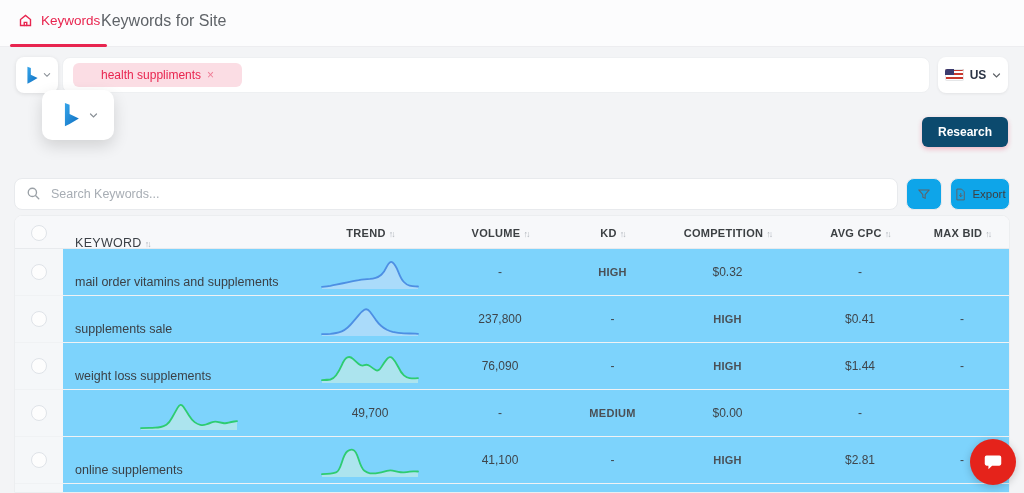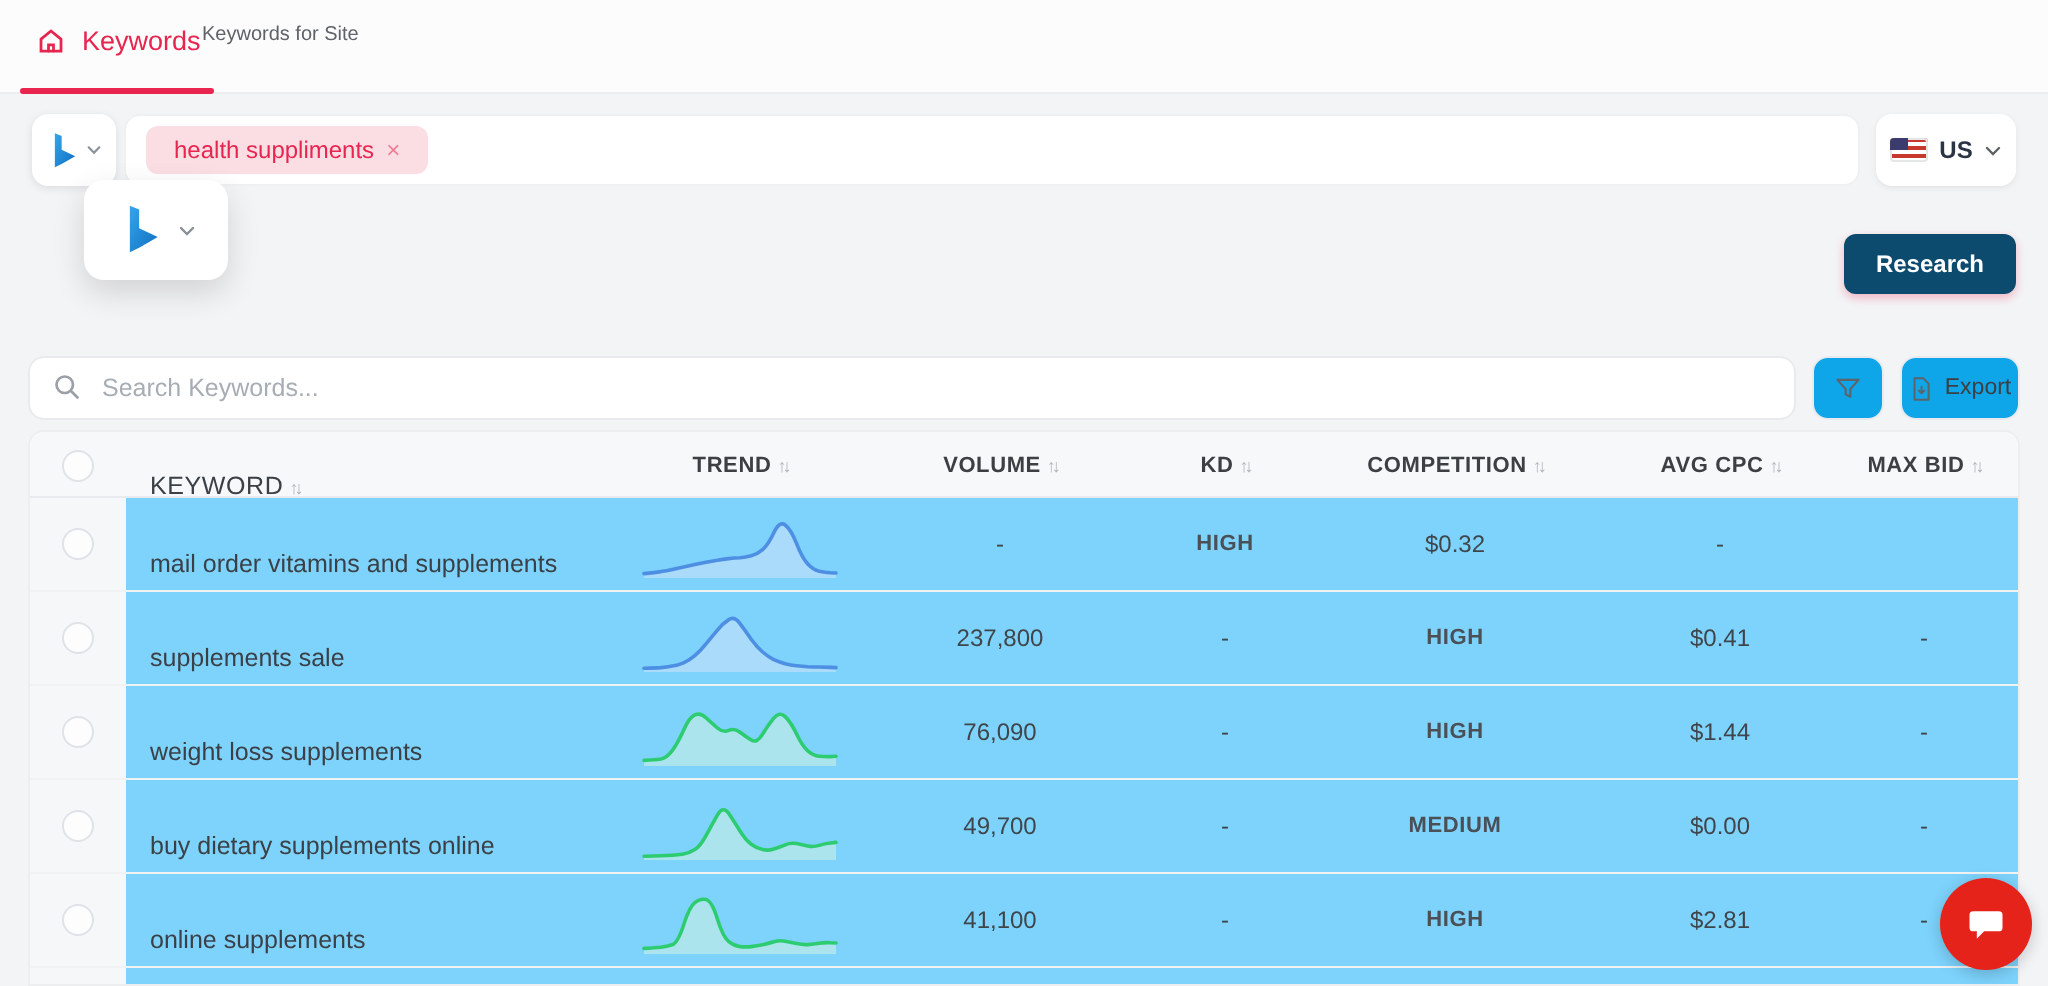--- a/index.html
+++ b/index.html
@@ -4,26 +4,26 @@
 <style>
   * { margin:0; padding:0; box-sizing:border-box; }
   html,body { width:1024px; height:493px; }
   body { font-family:"Liberation Sans","DejaVu Sans",sans-serif; }
   .app { position:relative; width:1024px; height:493px; background:#f3f4f6; overflow:hidden; }
 
   
   .topbar { position:absolute; top:0; left:0; right:0; height:47px; background:#fcfcfd; border-bottom:1px solid #ededf0; }
   .tab-keywords { position:absolute; left:18px; top:13px; display:flex; align-items:center; gap:8px; color:#e8254f; font-weight:normal; font-size:13.5px; cursor:pointer; }
   .tab-underline { position:absolute; left:10px; top:44px; width:97px; height:3px; background:#e8254f; border-radius:2px; }
-  .tab-site { position:absolute; left:101px; top:12px; font-size:10px; color:#5f6368; cursor:pointer;text-align:center; }
+  .tab-site { position:absolute; left:101px; top:12px; font-size:16px; color:#5f6368; cursor:pointer;text-align:center; }
 
   
   .engine-btn { position:absolute; left:16px; top:57px; width:42px; height:36px; background:#fff; border-radius:8px; box-shadow:0 1px 4px rgba(0,0,0,.10); display:flex; align-items:center; justify-content:center; gap:3px; cursor:pointer; z-index:2; }
   .searchbar { position:absolute; left:62px; top:57px; width:868px; height:36px; background:#fff; border:1px solid #eef0f2; border-radius:8px; display:flex; align-items:center; padding-left:10px; }
-  .tag { display:flex; align-items:center; gap:6px; background:#fbdde4; color:#e8254f; font-size:12px; font-weight:500; padding:5px 14px; border-radius:6px; }
+  .tag { display:flex; align-items:center; gap:6px; background:#fbdde4; color:#e8254f; font-size:12px; font-weight:500; padding:5px 28px; border-radius:6px; }
   .tag-x { color:#ef7d96; font-size:12px; cursor:pointer; }
   .country-btn { position:absolute; left:938px; top:57px; width:70px; height:36px; background:#fff; border-radius:8px; box-shadow:0 1px 3px rgba(0,0,0,.07); display:flex; align-items:center; justify-content:center; gap:6px; font-size:12px; font-weight:bold; color:#2b3445; cursor:pointer; }
   .usflag { position:relative; width:19px; height:12px; border-radius:2px; overflow:hidden;
     background:repeating-linear-gradient(#c8382e 0 2px, #fff 2px 4px); box-shadow:0 0 0 1px #e4e6e8 inset; }
   .usflag::before { content:""; position:absolute; left:0; top:0; width:9px; height:6px; background:#3c3b6e; }
 
   .engine-dropdown { position:absolute; left:42px; top:90px; width:72px; height:50px; background:#fff; border-radius:10px; box-shadow:0 6px 16px rgba(0,0,0,.14); display:flex; align-items:center; justify-content:center; gap:7px; z-index:5; cursor:pointer; }
 
   .research-btn { position:absolute; left:922px; top:117px; width:86px; height:30px; background:#0c4a6e; border:none; color:#fff; border-radius:6px; font-weight:bold; font-size:12px; cursor:pointer; box-shadow:0 2px 5px rgba(232,37,79,.3); font-family:inherit; }
 
@@ -202,21 +202,20 @@
       <div class="c-num">-</div>
       <div class="c-comp">HIGH</div>
       <div class="c-num">$1.44</div>
       <div class="c-num">-</div>
     </div>
 
     <div class="grid-row trow">
       <div class="cell-check">
           <span class="checkbox"></span>
         </div>
-      <div class="c-keyword">buy dietary supplements online</div>
       <div class="c-trend">
           <svg width="104" height="40" viewBox="0 0 104 40">
             <path d="M4,35.1 Q9.6,35 12.4,34.9 Q15.3,34.8 18.1,34.6 Q20.9,34.5 23.8,34.0 Q26.6,33.6 29.4,31.8 Q32.2,30 35.0,24.8 Q37.9,19.5 40.7,14.6 Q43.5,9.6 46.4,13.8 Q49.2,18 52.0,22.5 Q54.8,27 57.6,29.1 Q60.5,31.2 63.3,31.8 Q66.1,32.4 68.9,31.5 Q71.8,30.6 74.6,29.4 Q77.4,28.2 80.3,28.8 Q83.1,29.4 85.9,30.0 Q88.7,30.6 91.6,29.7 Q94.4,28.8 97.2,28.5 L100,28.2 L100,37 L4,37 Z" fill="#d4f3e1" opacity="0.55"></path>
             <path d="M4,35.1 Q9.6,35 12.4,34.9 Q15.3,34.8 18.1,34.6 Q20.9,34.5 23.8,34.0 Q26.6,33.6 29.4,31.8 Q32.2,30 35.0,24.8 Q37.9,19.5 40.7,14.6 Q43.5,9.6 46.4,13.8 Q49.2,18 52.0,22.5 Q54.8,27 57.6,29.1 Q60.5,31.2 63.3,31.8 Q66.1,32.4 68.9,31.5 Q71.8,30.6 74.6,29.4 Q77.4,28.2 80.3,28.8 Q83.1,29.4 85.9,30.0 Q88.7,30.6 91.6,29.7 Q94.4,28.8 97.2,28.5 L100,28.2" fill="none" stroke="#2ecc71" stroke-width="1.8" stroke-linecap="round" stroke-linejoin="round"></path>
           </svg>
         </div>
       <div class="c-num">49,700</div>
       <div class="c-num">-</div>
       <div class="c-comp">MEDIUM</div>
       <div class="c-num">$0.00</div>

